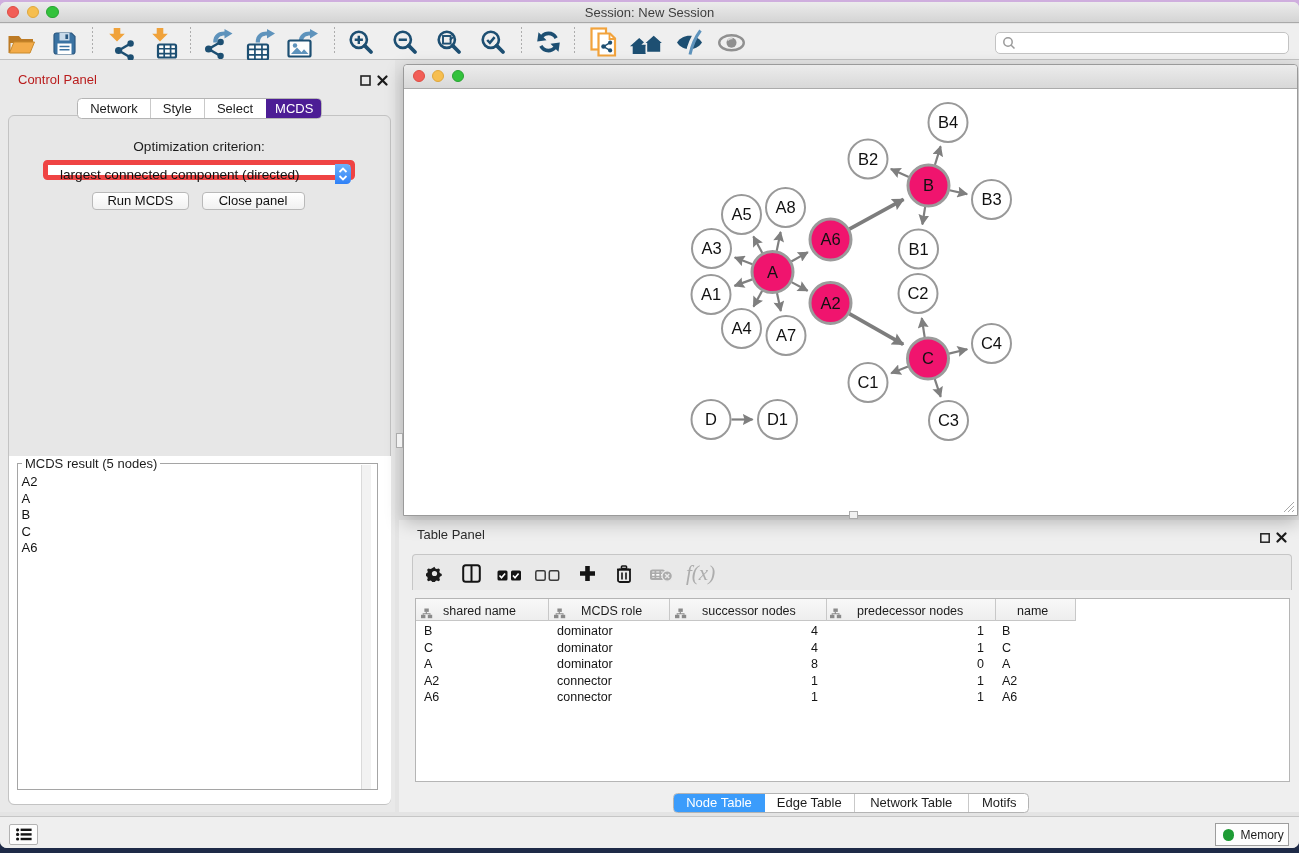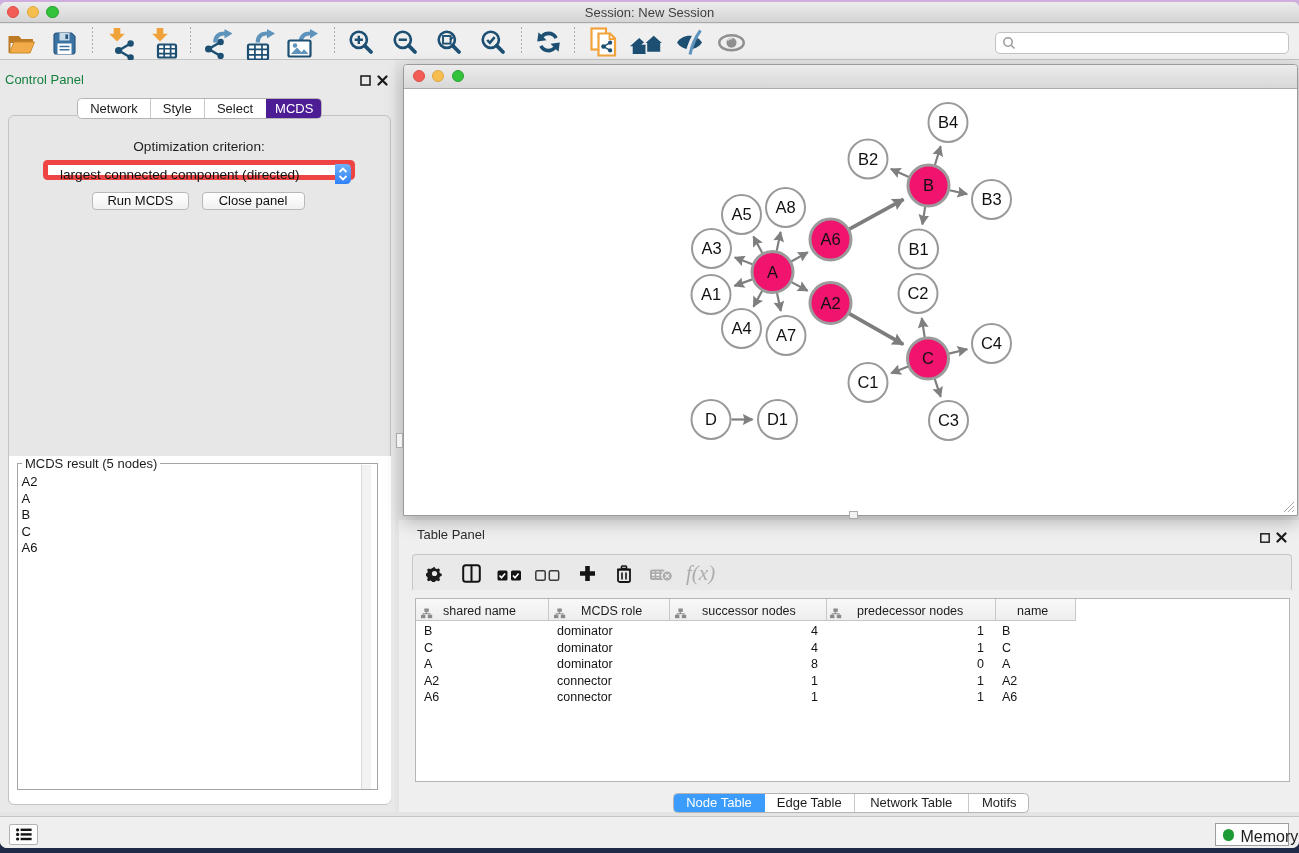--- a/index.html
+++ b/index.html
@@ -159,21 +159,21 @@
       <div style="position:absolute;left:574px;top:27px;width:1px;height:28px;background-image:linear-gradient(#adadad 50%,transparent 50%);background-size:1px 4px"></div>
       <div style="position:absolute;left:995px;top:32px;width:294px;height:22px;background:#fff;border:1px solid #c3c3c3;border-radius:5px;box-sizing:border-box">
 <svg width="14" height="14" viewBox="0 0 14 14" style="position:absolute;left:6px;top:3px">
           <circle cx="6" cy="6" r="4.2" fill="none" stroke="#9a9a9a" stroke-width="1.5"></circle>
           <line x1="9.2" y1="9.2" x2="12.5" y2="12.5" stroke="#9a9a9a" stroke-width="1.5"></line>
         </svg>
       </div>
     </div>
 
   <div class="abs" style="left:0;top:58.5px;width:395px;height:752px;background:#e9e9e9">
-    <div class="abs" style="left:5px;top:12px;font-size:13px;color:#15803d">Control Panel</div>
+    <div class="abs" style="left:18px;top:12px;font-size:13px;color:#b91c1c">Control Panel</div>
     <svg class="abs" style="left:360px;top:15px" width="11" height="11" viewBox="0 0 11 11">
         <rect x="1" y="1" width="9" height="9" fill="none" stroke="#222" stroke-width="1.6"></rect>
       </svg>
     <svg class="abs" style="left:377px;top:15px" width="11" height="11" viewBox="0 0 11 11">
         <path d="M1.5 1.5 L9.5 9.5 M9.5 1.5 L1.5 9.5" stroke="#1a1a1a" stroke-width="2.2" stroke-linecap="round"></path>
       </svg>
 
     <div class="abs" style="left:8px;top:55px;width:383px;height:689.5px;background:#e7e7e7;border:1px solid #c3c3c3;border-radius:6px"></div>
 
     <div class="abs" style="left:77px;top:37.5px;width:245px;height:21px;background:#fff;border:1px solid #b4b4b4;border-radius:4.5px;overflow:hidden;font-size:13px;color:#1c1c1c">
@@ -427,14 +427,14 @@
           <circle cx="1.6" cy="6.4" r="1.6"></circle>
           <circle cx="1.6" cy="11" r="1.6"></circle>
           <rect x="4.6" y="0.6" width="11" height="2.4"></rect>
           <rect x="4.6" y="5.2" width="11" height="2.4"></rect>
           <rect x="4.6" y="9.8" width="11" height="2.4"></rect>
         </g>
       </svg>
   </div>
   <div class="abs" style="left:1214.5px;top:821px;width:74.5px;height:23px;background:#fdfdfd;border:1px solid #9d9d9d">
     <div class="abs" style="left:7px;top:5.5px;width:11.5px;height:11.5px;border-radius:50%;background:#1d9b34"></div>
-    <div class="abs" style="left:25px;top:4.5px;font-size:16px;color:#1c1c1c">Memory</div>
+    <div class="abs" style="left:25px;top:4.5px;font-size:12px;color:#1c1c1c">Memory</div>
   </div>
 </div>
 </body></html>

